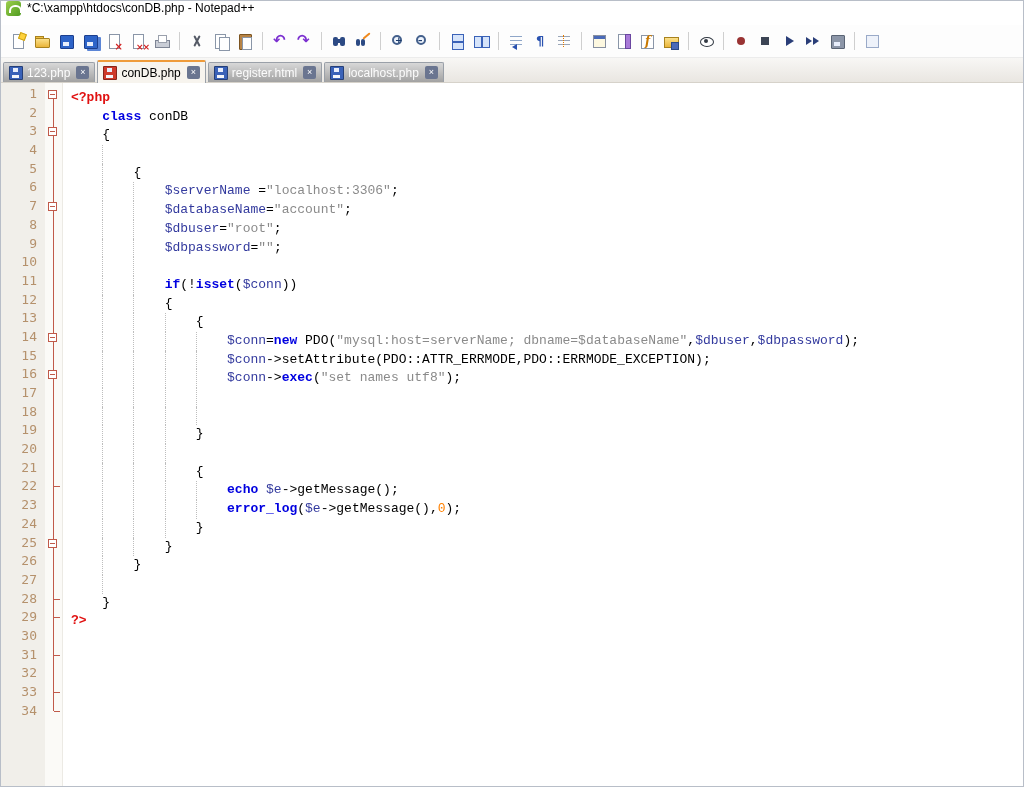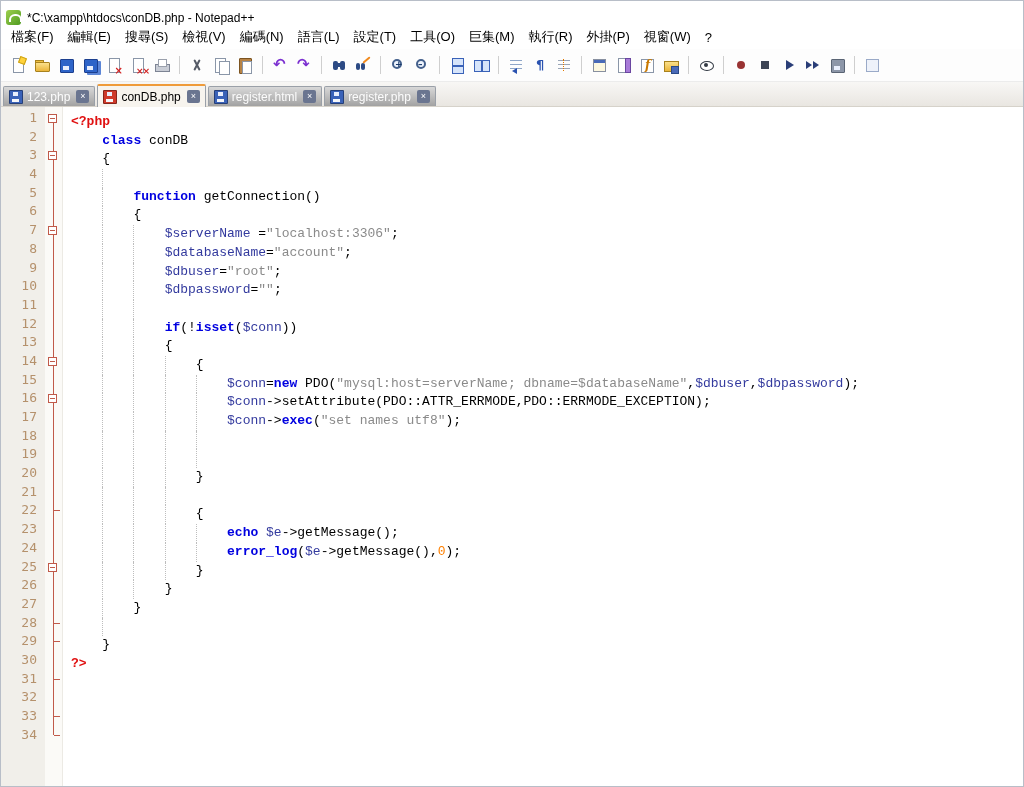--- a/index.html
+++ b/index.html
@@ -1,19 +1,19 @@
 <!DOCTYPE html>
 <html style="--accent: #ef9b3a; --mod: #cf3a2a; --saved: #3a62b8; --c-k: #0000e0; --c-v: #333a9e; --c-s: #8a8a8a; --c-n: #ff8000; --c-t: #e01010; --c-p: #000000; --c-cur: #c9e8fb; --c-lnum: #b5916c; --c-fold: #c05a4a;"><head>
 <meta charset="utf-8">
 <style>
   html,body{margin:0;padding:0;background:#fff}
   .window{width:1024px;height:787px;box-sizing:border-box;border:1px solid #b8bec8;display:flex;flex-direction:column;overflow:hidden;background:#fff;font-family:"Liberation Sans",sans-serif}
 
   
-  .titlebar{height:24px;flex:0 0 24px;display:flex;align-items:flex-end;gap:6px;padding-left:5px;background:#fff;font-size:12px;color:#000}
+  .titlebar{height:24px;flex:0 0 24px;display:flex;align-items:flex-start;gap:6px;padding-left:5px;background:#fff;font-size:12px;color:#000}
   .logo{width:15px;height:15px;border-radius:3px;background:linear-gradient(135deg,#9ed04e,#4e9a20);position:relative;flex:0 0 15px}
   .logo::after{content:"";position:absolute;left:3px;top:4px;width:9px;height:6px;border:2px solid #fff;border-bottom:none;border-radius:6px 6px 0 0}
 
   
   .menubar{height:24px;flex:0 0 24px;display:flex;align-items:center;padding-left:3px;font-size:13px;background:#fff}
   .menu-item{padding:2px 7px;white-space:nowrap}
 
   
   .toolbar{height:32px;flex:0 0 32px;display:flex;align-items:center;gap:2px;padding-left:6px;background:#fdfdfd;border-bottom:1px solid #ececec}
   .tb-btn{width:22px;height:22px;display:flex;align-items:center;justify-content:center;border-radius:2px}
@@ -106,35 +106,20 @@
   .caret{display:inline-block;width:2px;height:15px;background:#000;margin-left:1px;vertical-align:text-bottom}
 </style>
 </head>
 <body>
 
 <div class="window">
   <div class="titlebar">
     <span class="logo"></span>
     <span class="title-text">*C:\xampp\htdocs\conDB.php - Notepad++</span>
   </div>
-  <div class="menubar">
-      <div class="menu-item">檔案(F)</div>
-      <div class="menu-item">編輯(E)</div>
-      <div class="menu-item">搜尋(S)</div>
-      <div class="menu-item">檢視(V)</div>
-      <div class="menu-item">編碼(N)</div>
-      <div class="menu-item">語言(L)</div>
-      <div class="menu-item">設定(T)</div>
-      <div class="menu-item">工具(O)</div>
-      <div class="menu-item">巨集(M)</div>
-      <div class="menu-item">執行(R)</div>
-      <div class="menu-item">外掛(P)</div>
-      <div class="menu-item">視窗(W)</div>
-      <div class="menu-item">?</div>
-    </div>
   <div class="toolbar">
       <span class="tb-btn">
         <span class="ic ic-new-file"></span>
       </span>
       <span class="tb-btn">
         <span class="ic ic-open-file"></span>
       </span>
       <span class="tb-btn">
         <span class="ic ic-save"></span>
       </span>
@@ -247,21 +232,21 @@
         <span class="tab-label">conDB.php</span>
         <span class="tab-close">×</span>
       </div>
       <div class="tab">
         <span class="tab-floppy"></span>
         <span class="tab-label">register.html</span>
         <span class="tab-close">×</span>
       </div>
       <div class="tab">
         <span class="tab-floppy"></span>
-        <span class="tab-label">register.php</span>
+        <span class="tab-label">localhost.php</span>
         <span class="tab-close">×</span>
       </div>
     </div>
   <div class="editor">
     <div class="gut-num">
         <div class="ln">1</div>
         <div class="ln">2</div>
         <div class="ln">3</div>
         <div class="ln">4</div>
         <div class="ln">5</div>
@@ -341,21 +326,20 @@
         <div class="fm fm-tee"></div>
         <div class="fm fm-vline"></div>
         <div class="fm fm-tee"></div>
         <div class="fm fm-corner"></div>
       </div>
     <div class="code">
         <div class="line"><span class="ind"></span><span class="tk-t">&lt;?php</span></div>
         <div class="line"><span class="ind">    </span><span class="tk-k">class</span><span class="tk-p"> conDB</span></div>
         <div class="line"><span class="ind">    </span><span class="tk-p">{</span></div>
         <div class="line"><span class="guide" style="left: calc(4ch + 8px);"></span><span class="ind">        </span></div>
-        <div class="line"><span class="guide" style="left: calc(4ch + 8px);"></span><span class="ind">        </span><span class="tk-k">function</span><span class="tk-p"> getConnection()</span></div>
         <div class="line"><span class="guide" style="left: calc(4ch + 8px);"></span><span class="ind">        </span><span class="tk-p">{</span></div>
         <div class="line"><span class="guide" style="left: calc(4ch + 8px);"></span><span class="guide" style="left: calc(8ch + 8px);"></span><span class="ind">            </span><span class="tk-v">$serverName</span><span class="tk-p"> =</span><span class="tk-s">"localhost:3306"</span><span class="tk-p">;</span></div>
         <div class="line"><span class="guide" style="left: calc(4ch + 8px);"></span><span class="guide" style="left: calc(8ch + 8px);"></span><span class="ind">            </span><span class="tk-v">$databaseName</span><span class="tk-p">=</span><span class="tk-s">"account"</span><span class="tk-p">;</span></div>
         <div class="line"><span class="guide" style="left: calc(4ch + 8px);"></span><span class="guide" style="left: calc(8ch + 8px);"></span><span class="ind">            </span><span class="tk-v">$dbuser</span><span class="tk-p">=</span><span class="tk-s">"root"</span><span class="tk-p">;</span></div>
         <div class="line"><span class="guide" style="left: calc(4ch + 8px);"></span><span class="guide" style="left: calc(8ch + 8px);"></span><span class="ind">            </span><span class="tk-v">$dbpassword</span><span class="tk-p">=</span><span class="tk-s">""</span><span class="tk-p">;</span></div>
         <div class="line"><span class="guide" style="left: calc(4ch + 8px);"></span><span class="guide" style="left: calc(8ch + 8px);"></span><span class="ind">            </span></div>
         <div class="line"><span class="guide" style="left: calc(4ch + 8px);"></span><span class="guide" style="left: calc(8ch + 8px);"></span><span class="ind">            </span><span class="tk-k">if</span><span class="tk-p">(!</span><span class="tk-k">isset</span><span class="tk-p">(</span><span class="tk-v">$conn</span><span class="tk-p">))</span></div>
         <div class="line"><span class="guide" style="left: calc(4ch + 8px);"></span><span class="guide" style="left: calc(8ch + 8px);"></span><span class="ind">            </span><span class="tk-p">{</span></div>
         <div class="line"><span class="guide" style="left: calc(4ch + 8px);"></span><span class="guide" style="left: calc(8ch + 8px);"></span><span class="guide" style="left: calc(12ch + 8px);"></span><span class="ind">                </span><span class="tk-p">{</span></div>
         <div class="line"><span class="guide" style="left: calc(4ch + 8px);"></span><span class="guide" style="left: calc(8ch + 8px);"></span><span class="guide" style="left: calc(12ch + 8px);"></span><span class="guide" style="left: calc(16ch + 8px);"></span><span class="ind">                    </span><span class="tk-v">$conn</span><span class="tk-p">=</span><span class="tk-k">new</span><span class="tk-p"> PDO(</span><span class="tk-s">"mysql:host=serverName; dbname=$databaseName"</span><span class="tk-p">,</span><span class="tk-v">$dbuser</span><span class="tk-p">,</span><span class="tk-v">$dbpassword</span><span class="tk-p">);</span></div>

